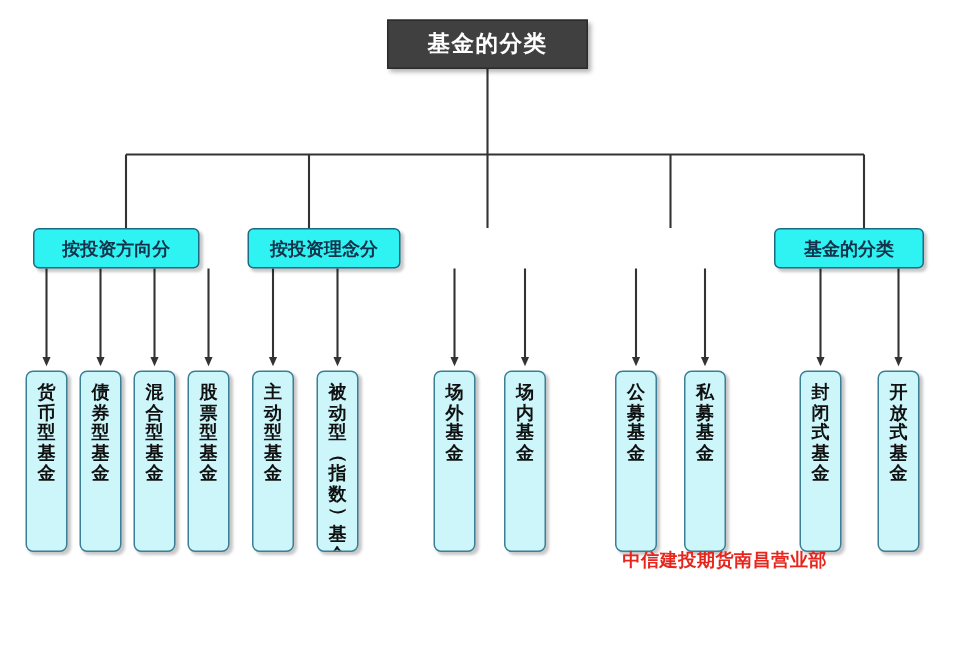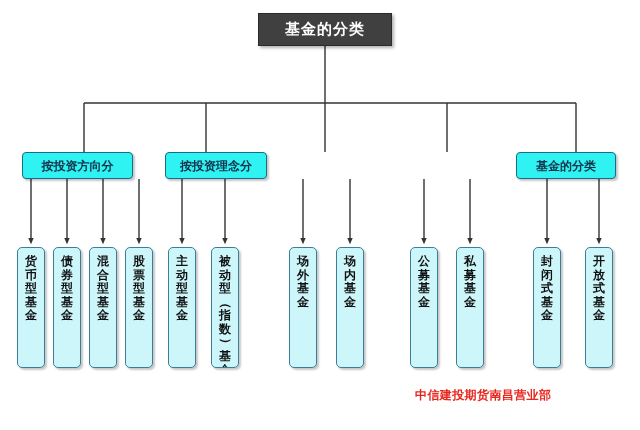--- a/index.html
+++ b/index.html
@@ -108,21 +108,21 @@
     line-height: 13.6px;
   }
   .leaf-box .vchar.rot {
     transform: rotate(90deg);
   }
 
   
   .footer-credit {
     position: absolute;
     left: 415px;
-    top: 389px;
+    top: 367px;
     color: #e8251c;
     font-size: 12px;
     font-weight: bold;
     letter-spacing: 0.4px;
     white-space: nowrap;
     line-height: 1;
     text-align: center;
   }
 </style>
 </head>

